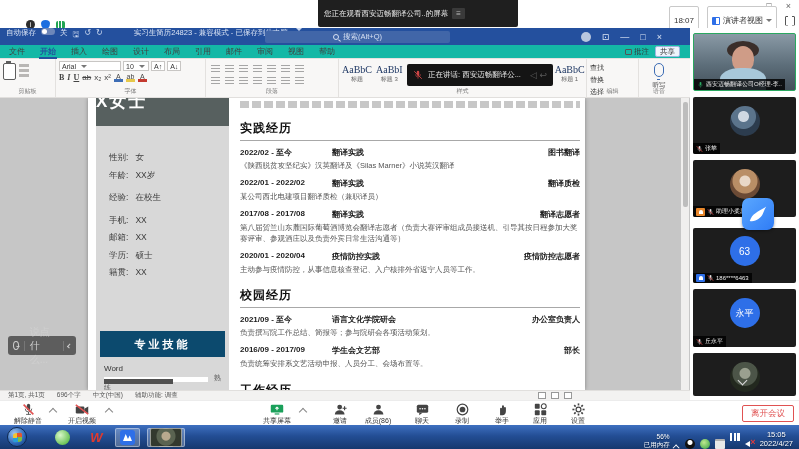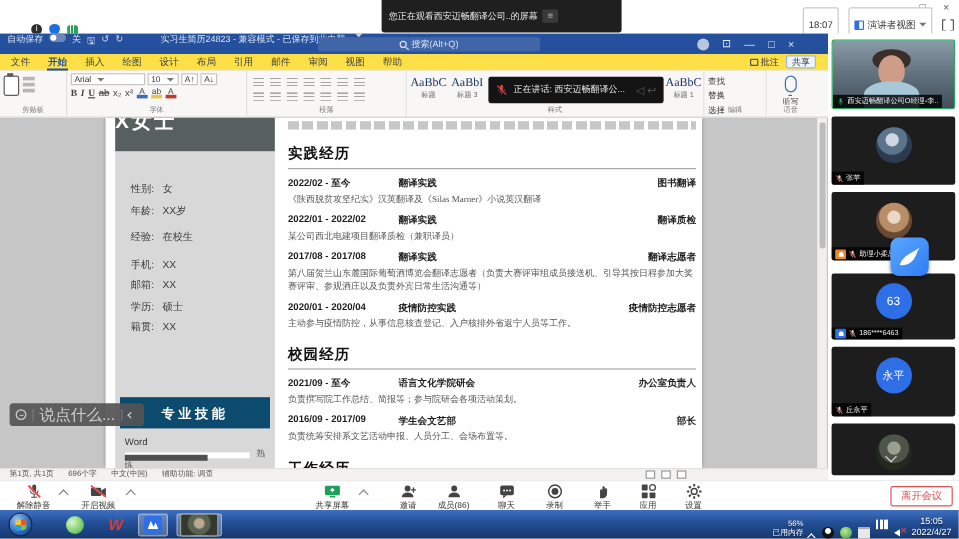--- a/index.html
+++ b/index.html
@@ -35,21 +35,21 @@
     display:flex; align-items:flex-start; font-size:7.5px; padding:0 6px; gap:5px; }
   .toggle-pill { width:14px;height:7px;border-radius:4px;background:#6d87b9;position:relative; }
   .toggle-pill:after{content:"";position:absolute;left:1px;top:1px;width:5px;height:5px;border-radius:50%;background:#fff;}
   .qa-ic { color:#c9d6ee; font-size:8px; }
   #wsearch { position:absolute; left:265px; top:2.5px; width:185px; height:12px; background:#4166a8;
     border-radius:2px; color:#d7e0f2; font-size:7.5px; display:flex; align-items:center; justify-content:center; gap:4px;}
   .mag { width:6px;height:6px;border:1px solid #d7e0f2;border-radius:50%;position:relative; }
   .mag:after{content:"";position:absolute;left:4px;top:5px;width:3px;height:1px;background:#d7e0f2;transform:rotate(40deg);}
   #wtitle-right { position:absolute; right:28px; top:0; height:17px; display:flex; align-items:center; gap:11px; color:#dce5f5; font-size:9px;}
   .avatar-dot { width:10px;height:10px;border-radius:50%;background:#b8c6de; }
-  #wtabs { left:0; top:17px; width:100%; height:14px; background:#fde047; display:flex; align-items:center;
+  #wtabs { left:0; top:17px; width:100%; height:14px; background:#14b8a6; display:flex; align-items:center;
     padding-left:8px; gap:13px; font-size:8px; color:#404040; border-bottom:1px solid #e4e2e0;}
   .wtab.active { color:#24509e; font-weight:bold; box-shadow:inset 0 -2px 0 #24509e; }
   .wtab { padding:2px 1px; }
   #wtabs-right { position:absolute; right:10px; top:1px; display:flex; gap:6px; align-items:center; }
   .mini-btn { font-size:7.5px; color:#333; display:flex; align-items:center; gap:2px; }
   .mini-btn.shared { border:1px solid #9cb6e0; background:#eef4fc; padding:0 4px; height:11px; border-radius:2px;}
   .bubble-ic { width:7px;height:6px;border:1px solid #555;border-radius:1px; }
   
   #ribbon { left:0; top:31px; width:100%; height:39px; background:#f8f7f6; display:flex; border-bottom:1px solid #e1dfdd; }
   .rgroup { position:relative; height:100%; border-right:1px solid #e3e1df; padding:2px 3px 9px; }
@@ -98,30 +98,30 @@
   #rskill .lvl { font-size:7px; color:#555; margin-left:6px; }
   #rmain { position:absolute; left:152px; top:0; width:340px; }
   .blurline { height:7px; margin:3px 0 0; background:repeating-linear-gradient(90deg,#9a9a9a 0 9px,transparent 9px 12px);
     opacity:.55; filter:blur(.6px); }
   .sect-h { font-size:12px; font-weight:bold; color:#111; border-bottom:1px solid #a8a8a8;
     padding-bottom:3px; margin:12px 0 4px; letter-spacing:1px;}
   .erow { display:flex; font-size:8px; font-weight:bold; color:#1c1c1c; margin-top:6px; }
   .erow .d { width:92px; }
   .erow .o { flex:1; }
   .erow .r { text-align:right; }
-  .edesc { font-size:7.5px; color:#555; margin-top:3px; line-height:1.45;font-family:Liberation Serif, serif; }
+  .edesc { font-size:7.5px; color:#555; margin-top:3px; line-height:1.45; }
   
   #wstatus { left:0; top:362px; width:100%; height:10px; background:#f3f2f1; border-top:1px solid #e1dfdd;
     display:flex; align-items:center; gap:12px; padding:0 8px; font-size:6.5px; color:#555; }
   #wstatus .views { margin-left:auto; margin-right:110px; display:flex; gap:5px; color:#777; font-size:7px;}
   .vbox { width:8px; height:7px; border:1px solid #999; background:#fff;}
 
   
-  #chatw { left:8px; top:336px; width:112px; height:19px; background:rgba(84,84,84,.92); border-radius:3px;
-    display:flex; align-items:center; padding:0 5px; gap:5px; color:#cfcfcf; font-size:13px; }
+  #chatw { left:8px; top:336px; width:68px; height:19px; background:rgba(84,84,84,.92); border-radius:3px;
+    display:flex; align-items:center; padding:0 5px; gap:5px; color:#cfcfcf; font-size:10px; }
   .smiley { width:9px;height:9px;border:1px solid #cfcfcf;border-radius:50%;position:relative;}
   .smiley:after{content:"";position:absolute;left:2px;bottom:2px;width:4px;height:2px;border-bottom:1px solid #cfcfcf;border-radius:50%;}
   .vdiv { width:1px; height:10px; background:#777; }
   .chev-l { width:4px;height:4px;border-left:1px solid #cfcfcf;border-bottom:1px solid #cfcfcf;transform:rotate(45deg);}
 
   
   #mtoolbar { left:0; top:400px; width:799px; height:25px; background:#fff; border-top:1px solid #ececec; }
   .mbtn { position:absolute; top:2px; width:44px; text-align:center; font-size:7px; color:#333; }
   .mbtn svg { display:block; margin:0 auto; }
   .chev-up { position:absolute; top:8px; width:6px;height:6px;border-left:1px solid #888;border-top:1px solid #888;transform:rotate(45deg);}

